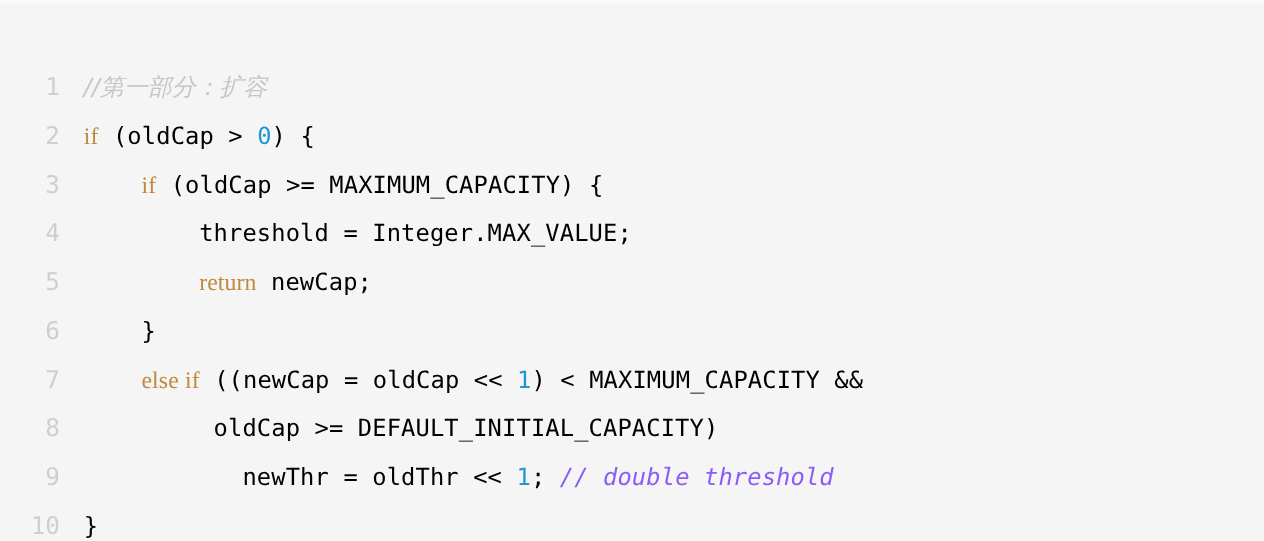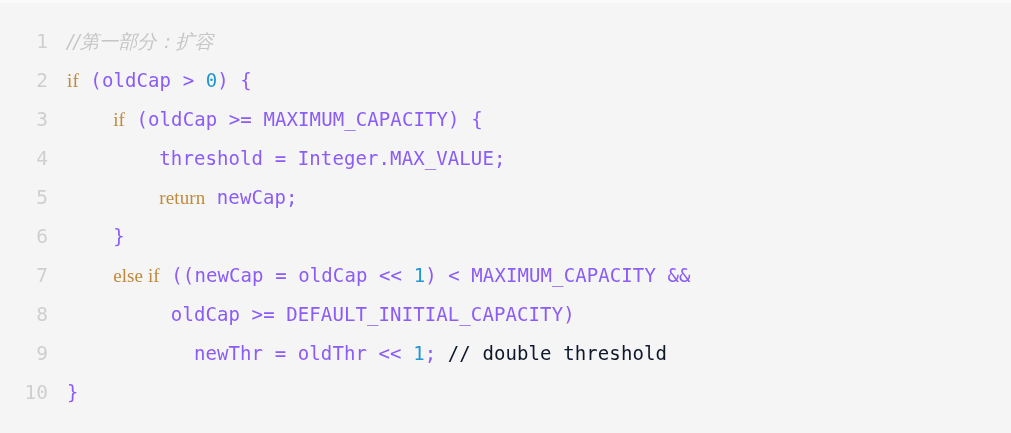--- a/index.html
+++ b/index.html
@@ -54,26 +54,27 @@
   }
 
   .line-content {
     flex: 1 1 auto;
     padding-left: 19px;
     color: #3a3a3a;
     white-space: pre;
     font-family: "DejaVu Sans Mono", "Liberation Mono", monospace;
     font-size: 19px;
     letter-spacing: 0.1px;
+    margin-top: 29px;
   }
 
-  .tok-plain   { color: #8b5cf6; }
+  .tok-plain   { color: #000000; }
   .tok-keyword { color: #c08a3e; font-family: Liberation Serif, serif; }
   .tok-number  { color: #2196d3; }
-  .tok-comment { color: #0f172a; }
+  .tok-comment { color: #8b5cf6; font-style: italic; }
   .tok-comment-cn {
     color: #c6c6c6;
     font-style: italic;
     font-family: "DejaVu Sans", "Liberation Sans", sans-serif;
     font-size: 19px;
   }
 </style>
 </head>
 <body>
 

